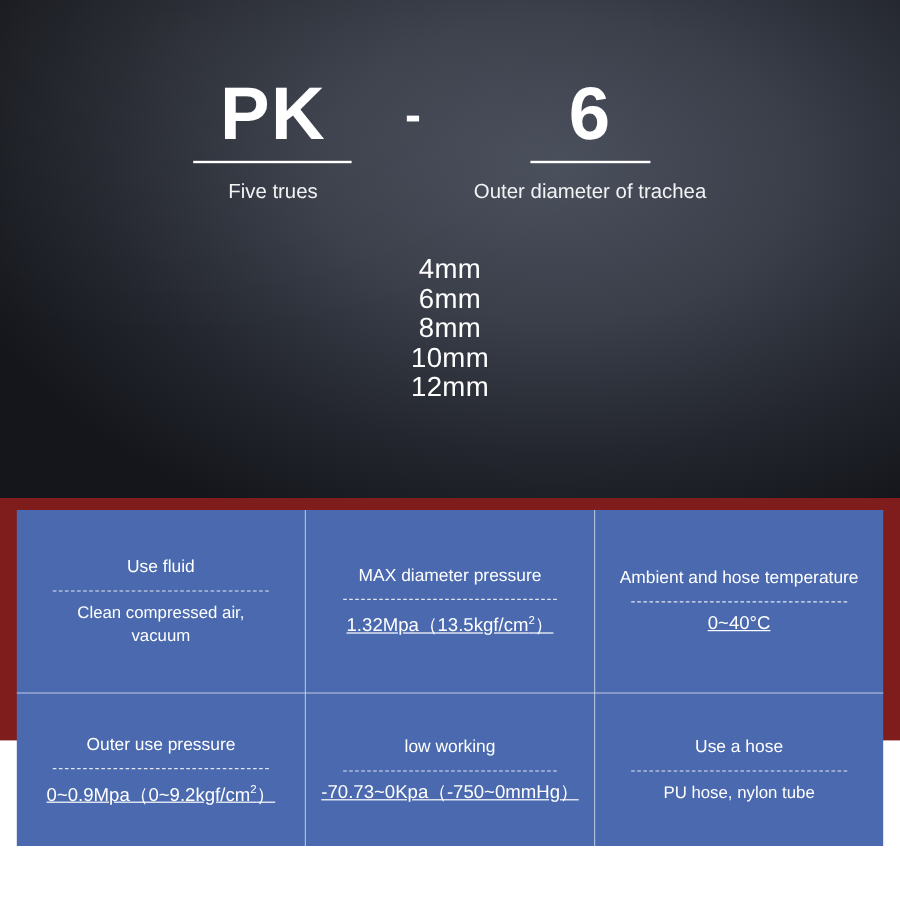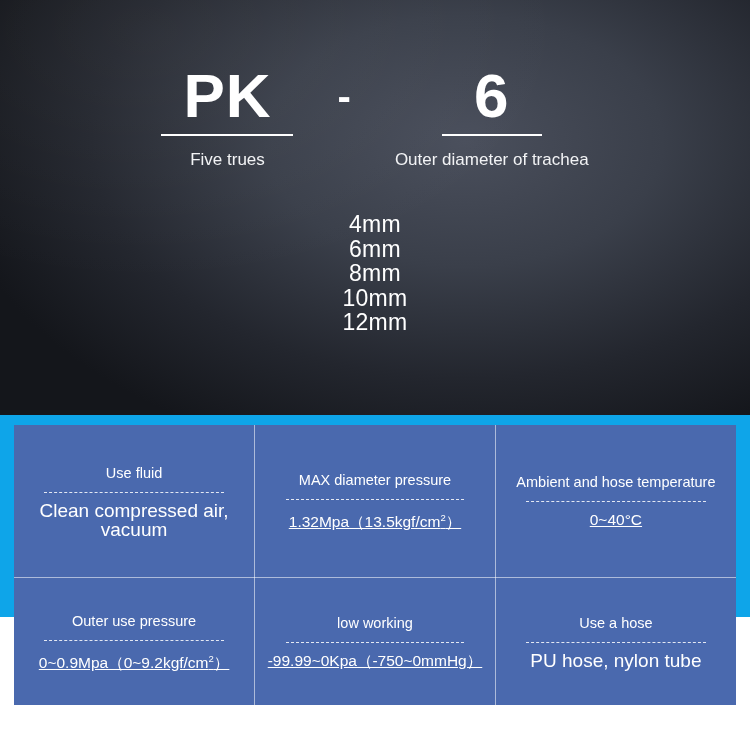--- a/index.html
+++ b/index.html
@@ -11,21 +11,21 @@
     width: 750px;
     height: 750px;
     font-family: "Liberation Sans", sans-serif;
     overflow: hidden;
   }
 
   .page {
     position: relative;
     width: 750px;
     height: 617px;
-    background: #0ea5e9;
+    background: #7f1d1d;
   }
 
   
   .hero {
     position: relative;
     width: 750px;
     height: 415px;
     background:
       radial-gradient(ellipse 520px 330px at 62% 34%, #4a4f5c 0%, #3a3f4a 38%, #23262e 72%, #14161b 100%),
       linear-gradient(135deg, #2c3038 0%, #1b1d23 60%, #101216 100%);
@@ -132,21 +132,21 @@
     line-height: 19px;
   }
   .cell-sep {
     width: 80%;
     max-width: 180px;
     border-top: 1px dashed rgba(255,255,255,0.85);
     margin: 9px 0 8px 0;
     height: 0;
   }
   .cell-value {
-    font-size: 19px;
+    font-size: 14px;
     line-height: 19px;
   }
   .cell-value.big {
     font-size: 15.5px;
     text-decoration: underline;
   }
   .v-div {
     border-right: 1px solid rgba(255,255,255,0.55);
   }
   .h-div {
@@ -223,21 +223,21 @@
           <div class="cell-inner">
             <div class="cell-label">Outer use pressure</div>
             <div class="cell-sep"></div>
             <div class="cell-value big">0~0.9Mpa（0~9.2kgf/cm<sup>2</sup>）</div>
           </div>
         </td>
         <td class="v-div">
           <div class="cell-inner">
             <div class="cell-label">low working</div>
             <div class="cell-sep"></div>
-            <div class="cell-value big">-99.99~0Kpa（-750~0mmHg）</div>
+            <div class="cell-value big">-70.73~0Kpa（-750~0mmHg）</div>
           </div>
         </td>
         <td>
           <div class="cell-inner">
             <div class="cell-label">Use a hose</div>
             <div class="cell-sep"></div>
             <div class="cell-value">PU hose, nylon tube</div>
           </div>
         </td>
       </tr>

